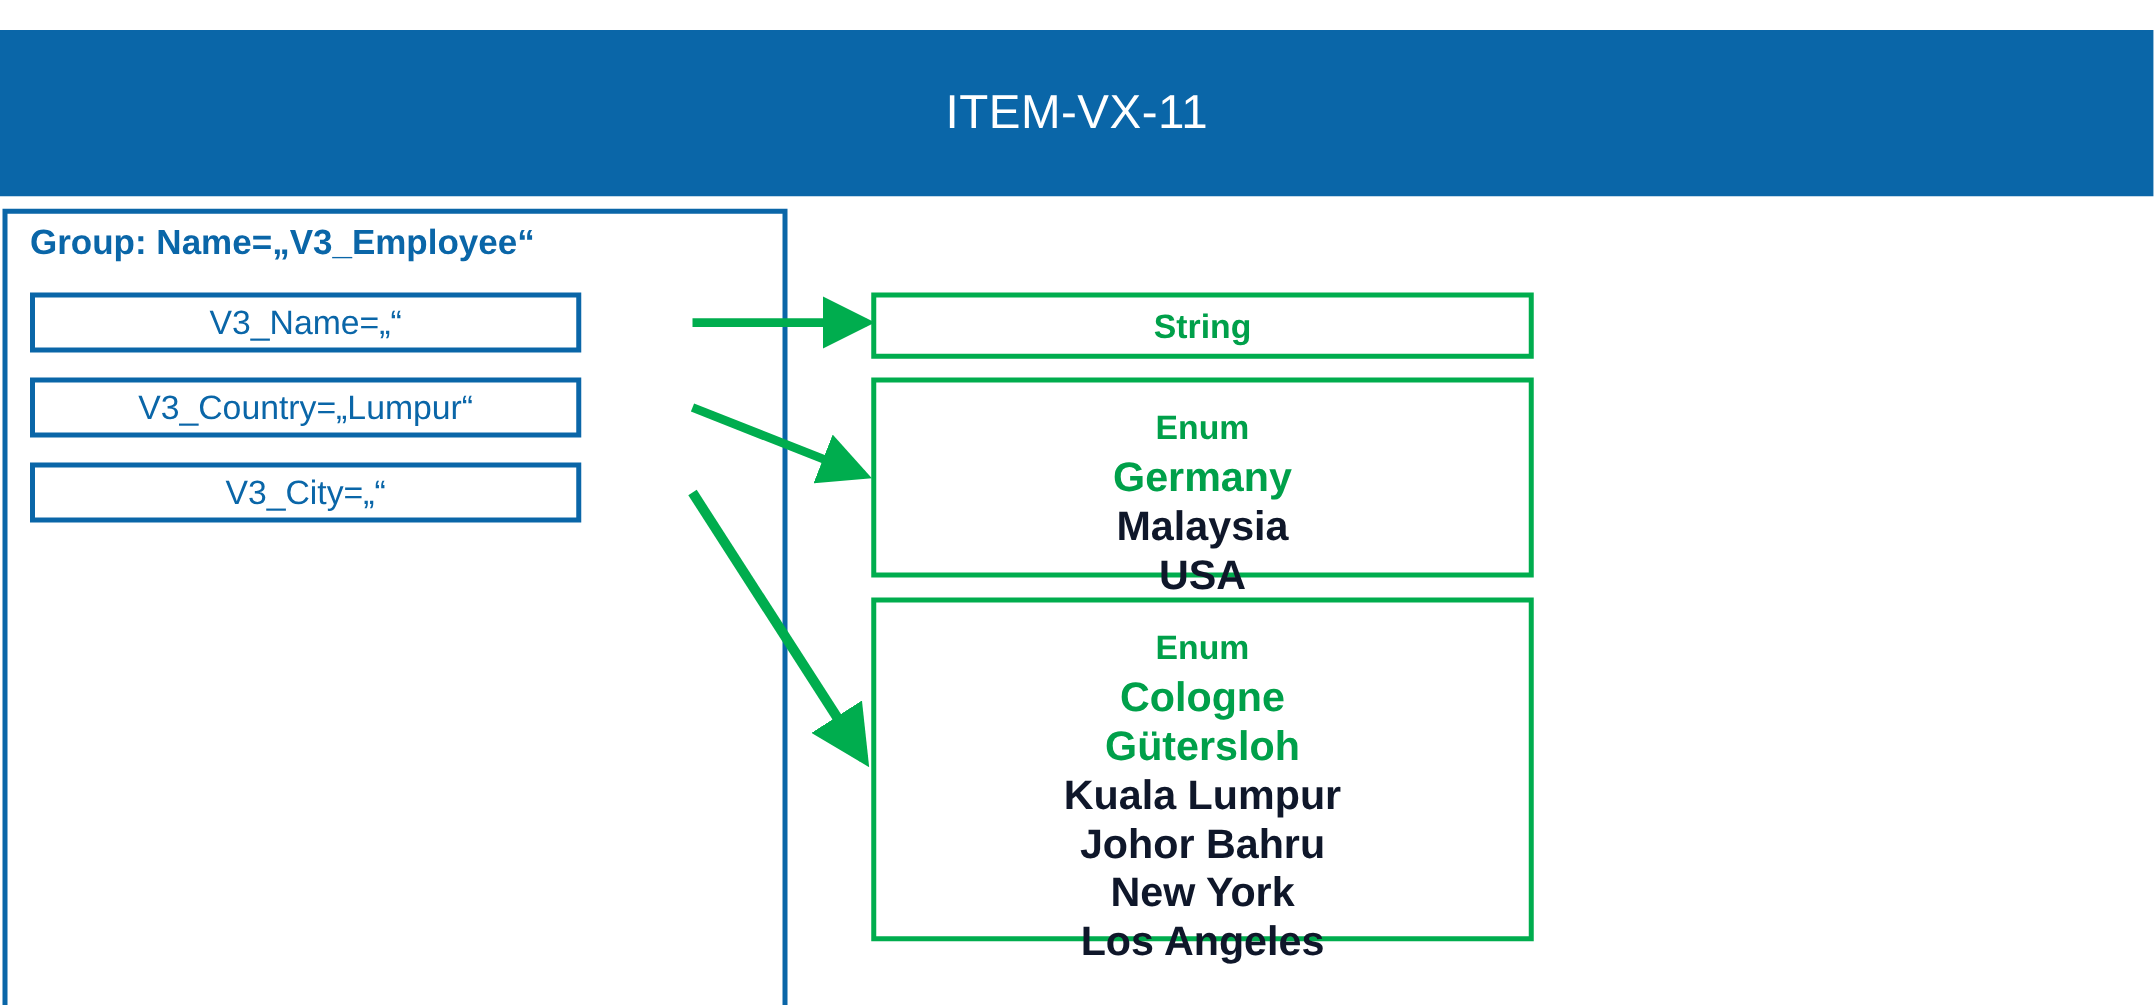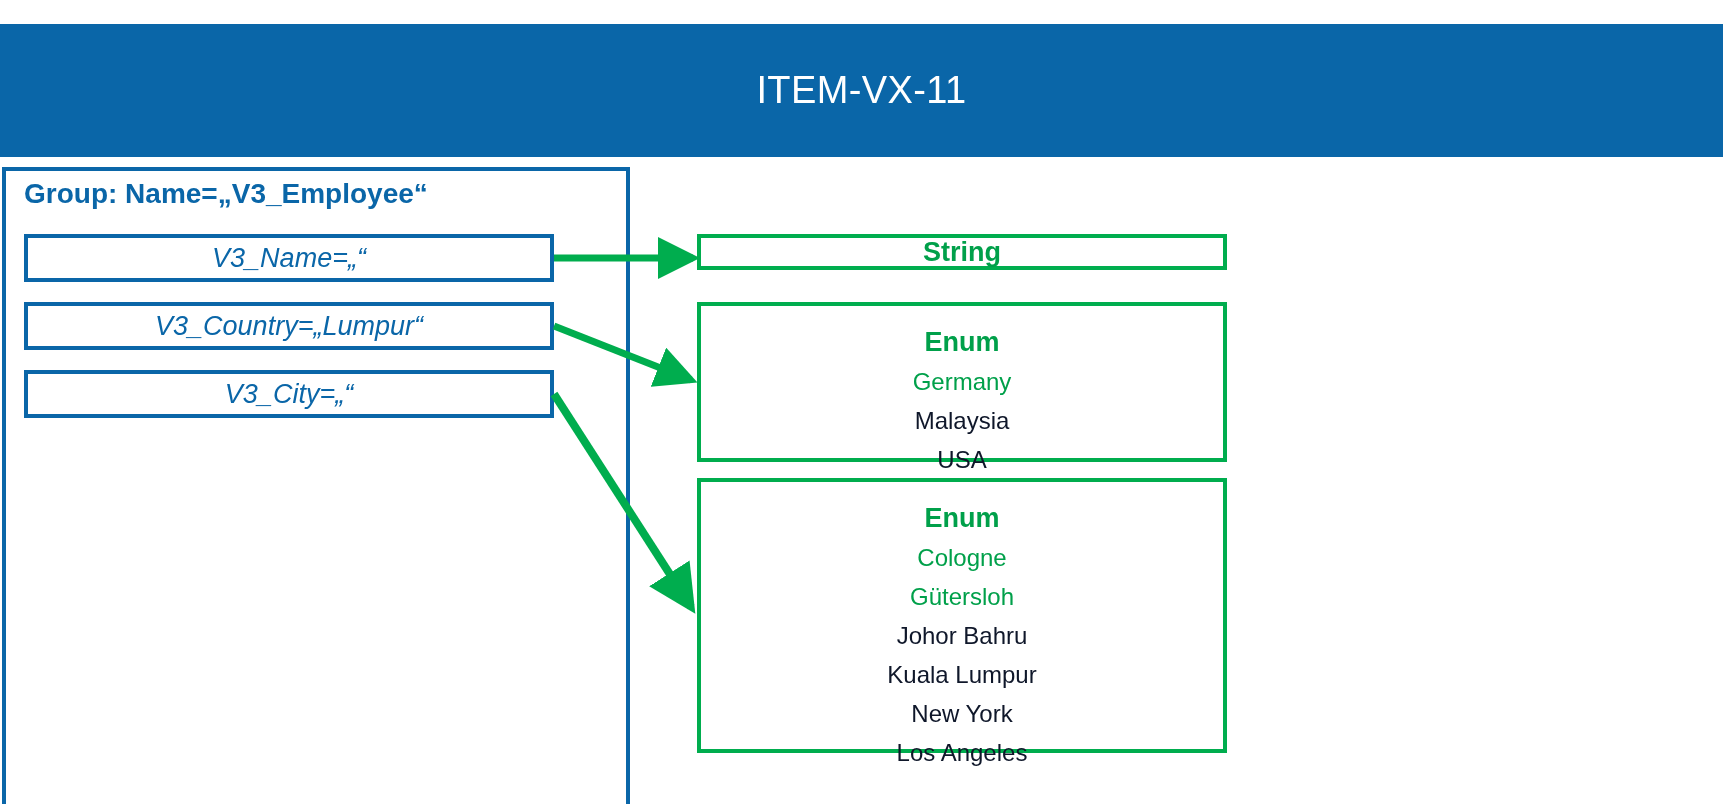--- a/index.html
+++ b/index.html
@@ -62,66 +62,66 @@
     top: 154px;
     color: #0A66A8;
     font-size: 28px;
     font-weight: 700;
     white-space: nowrap;
   }
 
   .attr-box {
     position: absolute;
     left: 24px;
-    width: 530px;
+    width: 441px;
     height: 48px;
     border: 4px solid #0A66A8;
     box-sizing: border-box;
     background: #ffffff;
     display: flex;
     align-items: center;
     justify-content: center;
     color: #0A66A8;
     font-size: 27px;
     white-space: nowrap;
-    font-style: italic;
   }
   .attr-name  { top: 210px; }
   .attr-country { top: 278px; }
   .attr-city  { top: 346px; }
 
   
   .type-box {
     position: absolute;
     left: 697px;
     width: 530px;
     border: 4px solid #00AD4E;
     box-sizing: border-box;
     background: #ffffff;
     display: flex;
     flex-direction: column;
     align-items: center;
     justify-content: flex-start;
     padding-top: 16px;
   }
-  .type-string  { top: 210px; height: 36px; justify-content: center; padding-top: 0; }
+  .type-string  { top: 210px; height: 53px; justify-content: center; padding-top: 0; }
   .type-country { top: 278px; height: 160px; }
   .type-city    { top: 454px; height: 275px; }
 
   .type-title {
     color: #00A04A;
     font-size: 27px;
     font-weight: bold;
     line-height: 40px;
     white-space: nowrap;
   }
   .enum-value {
-    font-size: 24px;
+    font-size: 33px;
     line-height: 39px;
     white-space: nowrap;
+    font-weight: bold;
   }
   .enum-active   { color: #00A04A; }
   .enum-inactive { color: #0f172a; }
 
   
   .arrow-layer {
     position: absolute;
     left: 0;
     top: 0;
     width: 1723px;
@@ -152,22 +152,22 @@
     <div class="type-title">Enum</div>
     <div class="enum-value enum-active">Germany</div>
     <div class="enum-value enum-inactive">Malaysia</div>
     <div class="enum-value enum-inactive">USA</div>
   </div>
 
   <div class="type-box type-city">
     <div class="type-title">Enum</div>
     <div class="enum-value enum-active">Cologne</div>
     <div class="enum-value enum-active">Gütersloh</div>
+    <div class="enum-value enum-inactive">Kuala Lumpur</div>
     <div class="enum-value enum-inactive">Johor Bahru</div>
-    <div class="enum-value enum-inactive">Kuala Lumpur</div>
     <div class="enum-value enum-inactive">New York</div>
     <div class="enum-value enum-inactive">Los Angeles</div>
   </div>
 
   <svg class="arrow-layer" viewBox="0 0 1723 804">
     <defs>
       <marker id="ah" markerWidth="6" markerHeight="6" refX="5" refY="3" orient="auto" markerUnits="strokeWidth">
         <path d="M0,0 L6,3 L0,6 z" fill="#00AD4E"></path>
       </marker>
     </defs>

